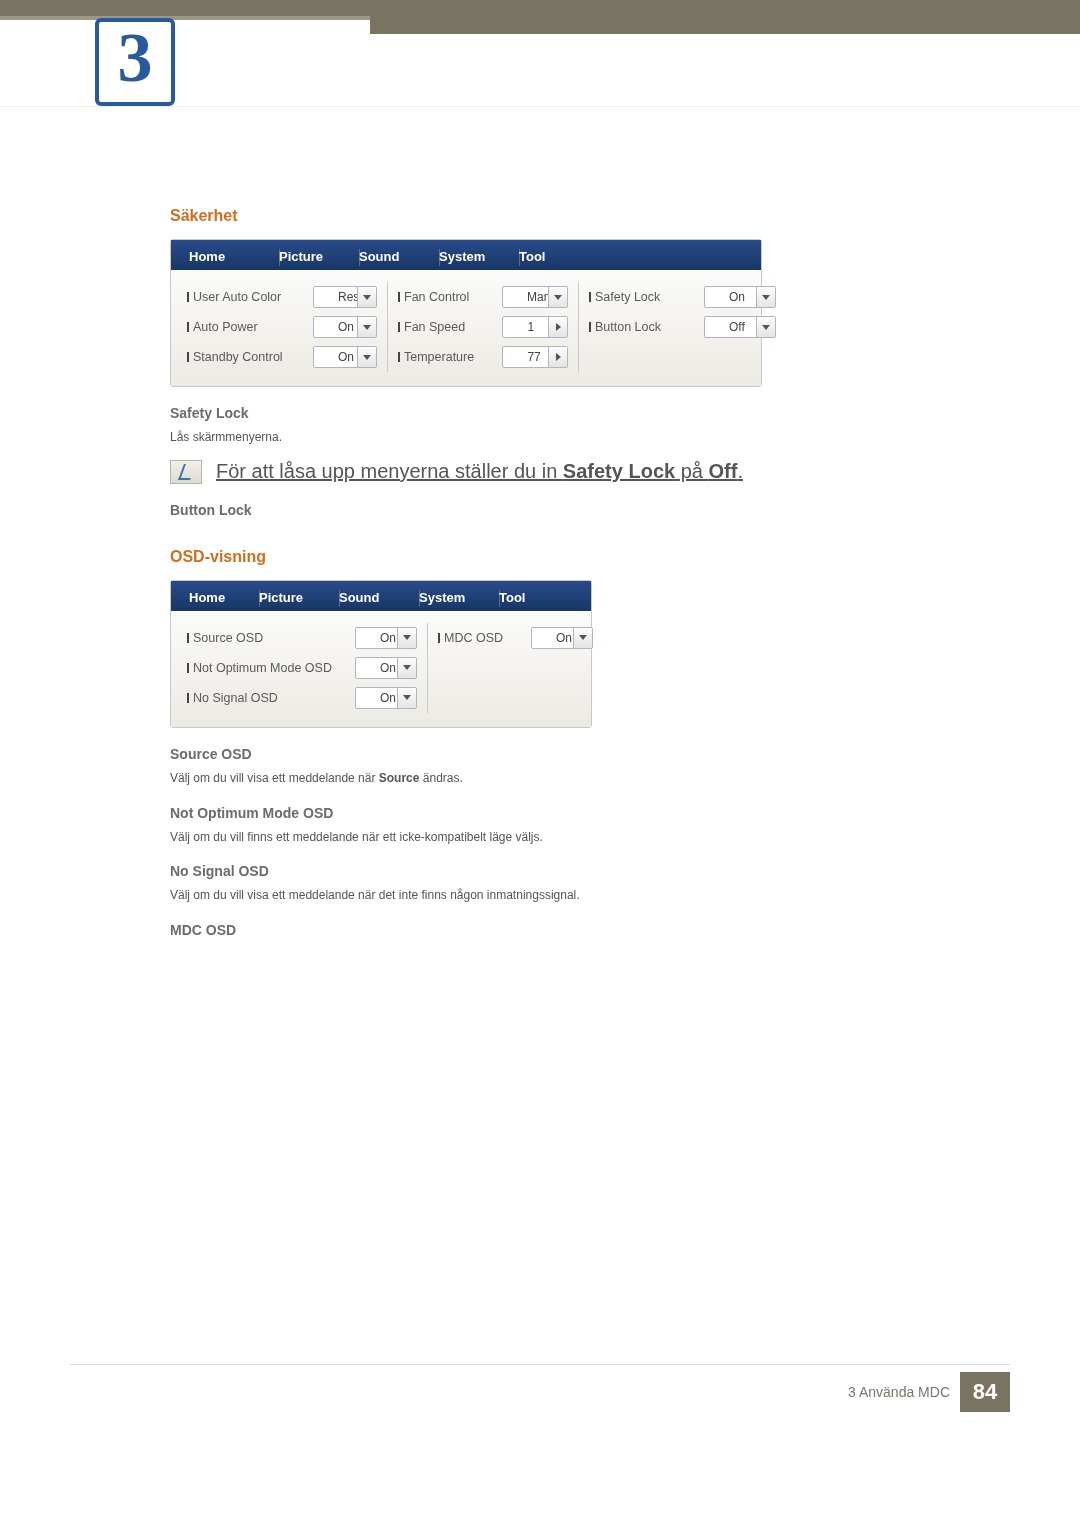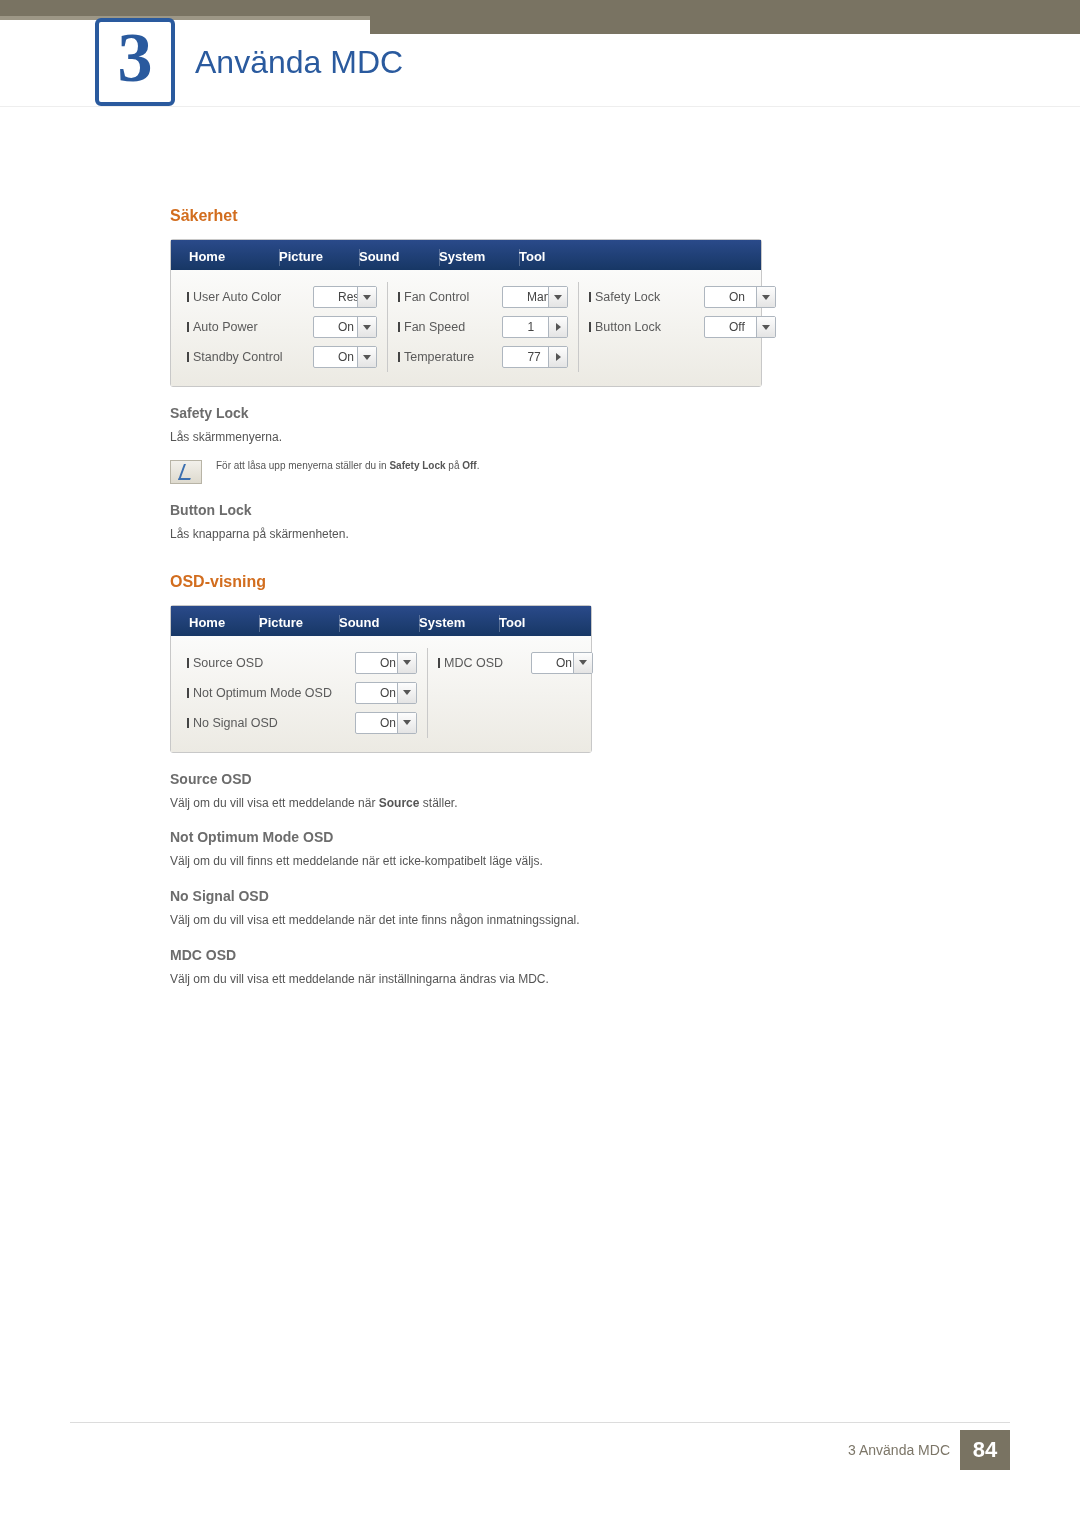--- a/index.html
+++ b/index.html
@@ -101,22 +101,23 @@
     left: 10px;
     top: 3px;
     width: 10px;
     height: 14px;
     border: 2px solid #3b6fb0;
     border-top: none;
     border-right: none;
     transform: skewX(-20deg);
   }
   .note-text {
-    font-size: 10px;
+    font-size: 20px;
     color: #555;
+    text-decoration: underline;
   }
 
   
   .panel {
     border: 1px solid #c8c8c8;
     border-radius: 3px;
     background: #fcfbfa;
     margin-top: 10px;
   }
   .tabstrip {
@@ -259,21 +260,20 @@
 </style>
 </head>
 <body>
 
 <div class="topbar"></div>
 
 <div class="header">
   <div class="stripe"></div>
   <div class="stripe2"></div>
   <div class="chapnum">3</div>
-  <div class="chaptitle">Använda MDC</div>
 </div>
 
 <div class="content">
 
   <h3 class="orange">Säkerhet</h3>
 
   <div class="panel panel1">
     <div class="tabstrip">
       <div class="tab" style="width:90px">Home</div>
       <div class="tab" style="width:80px">Picture</div>
@@ -366,21 +366,20 @@
   <h4 class="gray">Safety Lock</h4>
   <p class="body">Lås skärmmenyerna.</p>
   <div class="note">
     <div class="note-icon"></div>
     <div class="note-text">
       <span>För att låsa upp menyerna ställer du in </span><b>Safety Lock</b><span> på </span><b>Off</b><span>.</span>
     </div>
   </div>
 
   <h4 class="gray">Button Lock</h4>
-  <p class="body">Lås knapparna på skärmenheten.</p>
 
   <h3 class="orange">OSD-visning</h3>
 
   <div class="panel panel2">
     <div class="tabstrip">
       <div class="tab" style="width:70px">Home</div>
       <div class="tab" style="width:80px">Picture</div>
       <div class="tab" style="width:80px">Sound</div>
       <div class="tab" style="width:80px">System</div>
       <div class="tab" style="width:70px">Tool</div>
@@ -423,30 +422,29 @@
               <span class="btn">
                 <span class="caret-down"></span>
               </span>
             </div>
           </div>
       </div>
     </div>
   </div>
 
   <h4 class="gray">Source OSD</h4>
-  <p class="body"><span>Välj om du vill visa ett meddelande när </span><b>Source</b><span> ställer.</span></p>
+  <p class="body"><span>Välj om du vill visa ett meddelande när </span><b>Source</b><span> ändras.</span></p>
 
   <h4 class="gray">Not Optimum Mode OSD</h4>
   <p class="body"><span>Välj om du vill finns ett meddelande när ett icke-kompatibelt läge väljs.</span></p>
 
   <h4 class="gray">No Signal OSD</h4>
   <p class="body"><span>Välj om du vill visa ett meddelande när det inte finns någon inmatningssignal.</span></p>
 
   <h4 class="gray">MDC OSD</h4>
-  <p class="body"><span>Välj om du vill visa ett meddelande när inställningarna ändras via MDC.</span></p>
 
 </div>
 
 <div class="footer">
   <div class="line"></div>
   <div class="txt">3 Använda MDC</div>
   <div class="pg">84</div>
 </div>
 
 </body></html>

